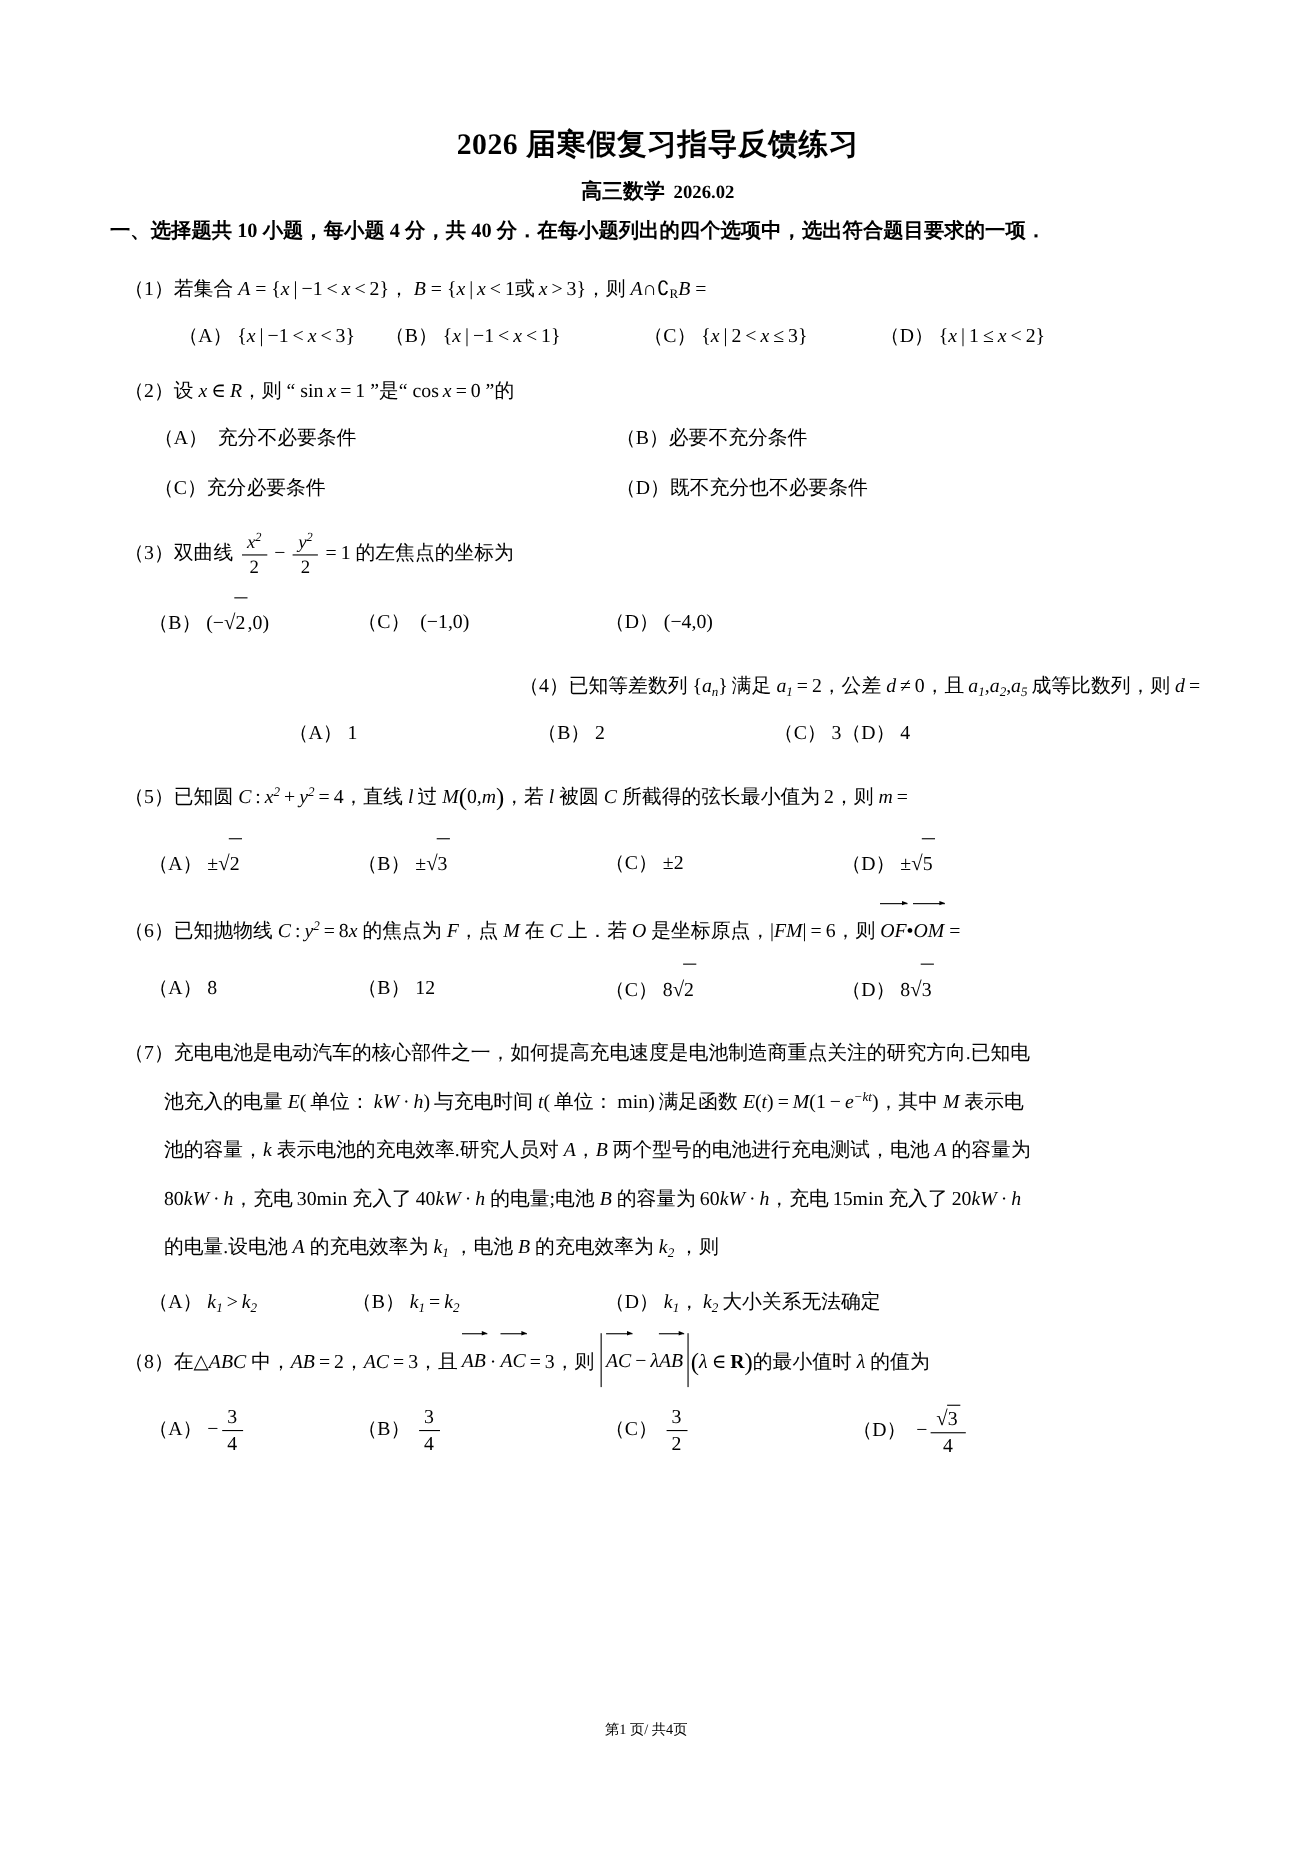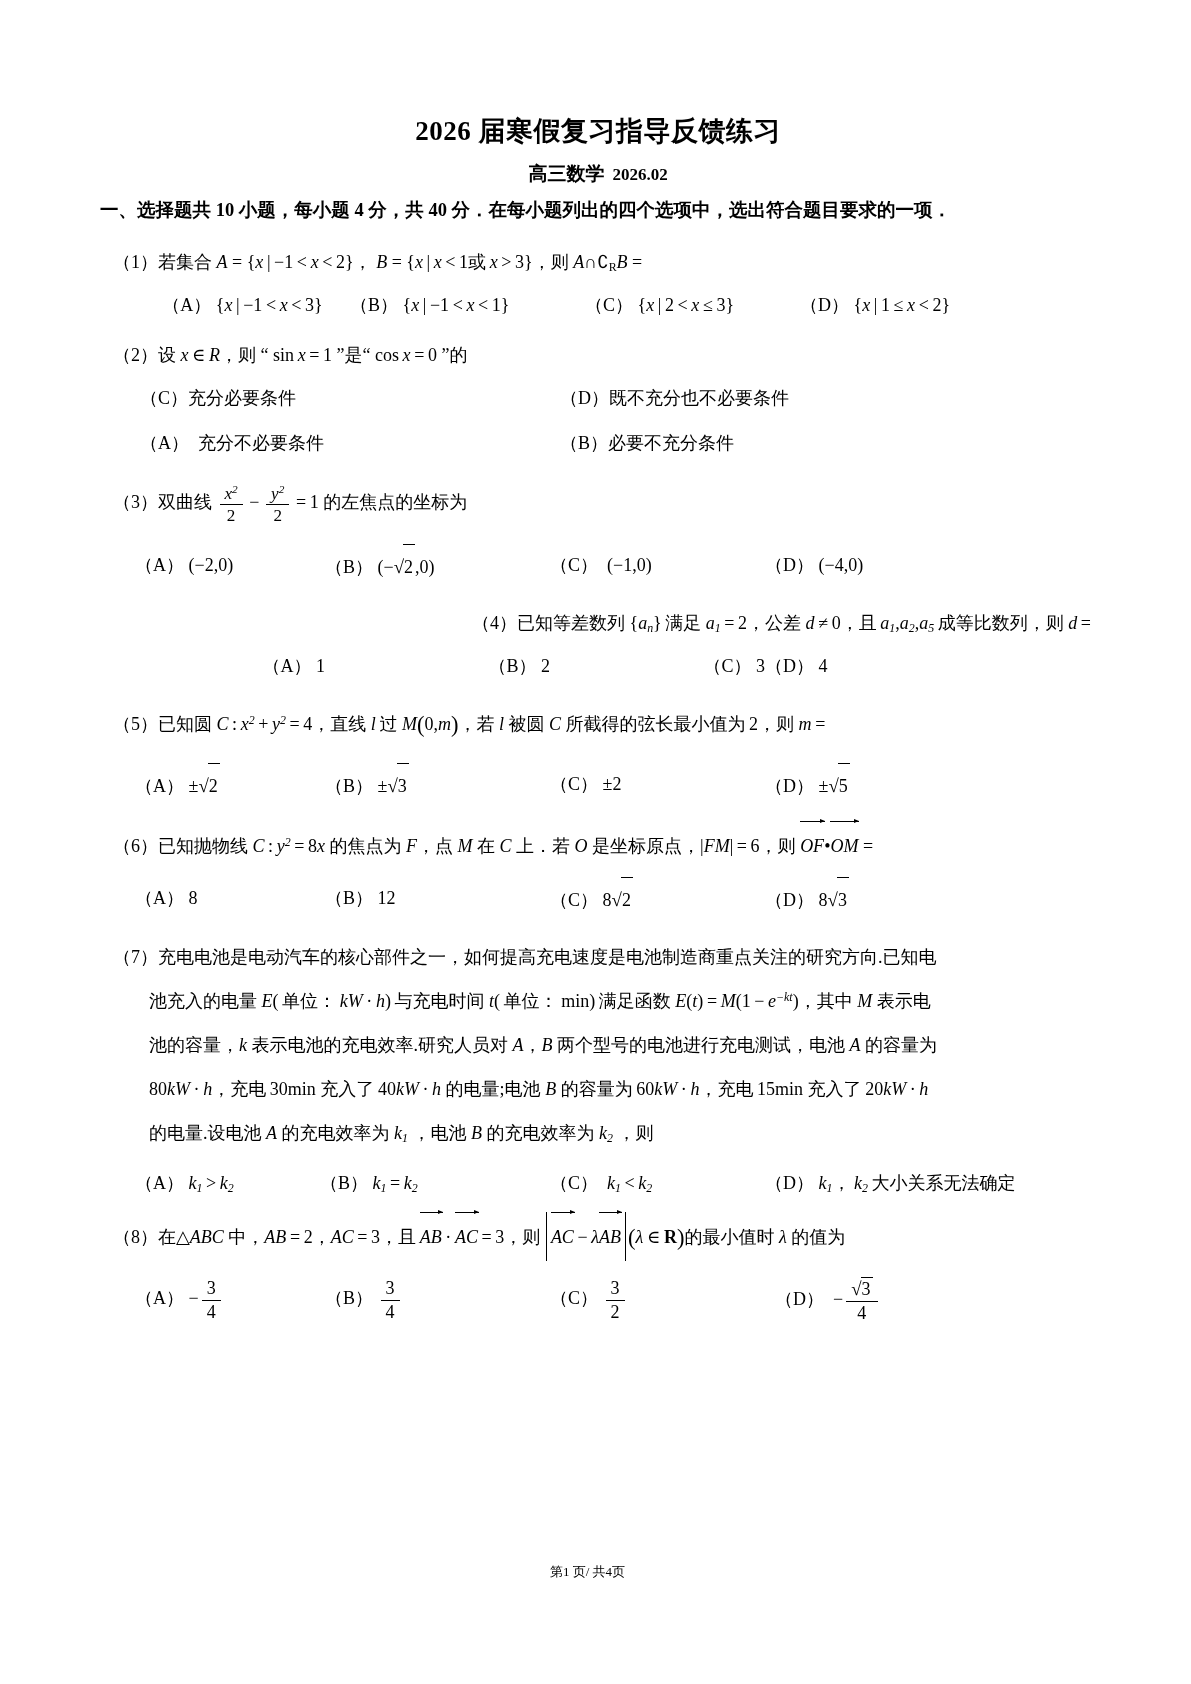--- a/index.html
+++ b/index.html
@@ -196,35 +196,34 @@
       <div class="opt"><span>（C）</span>&nbsp;{<span class="mi">x</span> | 2 &lt; <span class="mi">x</span> ≤ 3}</div>
       <div class="opt"><span>（D）</span>&nbsp;{<span class="mi">x</span> | 1 ≤ <span class="mi">x</span> &lt; 2}</div>
     </div>
   </div>
 
   <div class="q">
     <div class="q-stem">
       <span>（2）</span>设&nbsp;<span class="mi">x</span> ∈ <span class="mi">R</span>，则&nbsp;“&nbsp;<span class="mn">sin</span> <span class="mi">x</span> = 1&nbsp;”是“&nbsp;<span class="mn">cos</span> <span class="mi">x</span> = 0&nbsp;”的
     </div>
     <div class="opts q2">
+      <div class="opt"><span>（A）</span>&nbsp;&nbsp;<span>充分不必要条件</span></div>
+      <div class="opt"><span>（B）</span><span>必要不充分条件</span></div>
+    </div>
+    <div class="opts q2">
       <div class="opt"><span>（C）</span><span>充分必要条件</span></div>
       <div class="opt"><span>（D）</span><span>既不充分也不必要条件</span></div>
-    </div>
-    <div class="opts q2">
-      <div class="opt"><span>（A）</span>&nbsp;&nbsp;<span>充分不必要条件</span></div>
-      <div class="opt"><span>（B）</span><span>必要不充分条件</span></div>
     </div>
   </div>
 
   <div class="q" style="margin-top:10px;">
     <div class="q-stem" style="line-height:2.9;">
       <span>（3）</span>双曲线&nbsp;<span class="bigfrac" style="font-size:0.95em;"><span class="num"><span class="mi">x</span><sup>2</sup></span><span class="den"><span class="mn">2</span></span></span> − <span class="bigfrac" style="font-size:0.95em;"><span class="num"><span class="mi">y</span><sup>2</sup></span><span class="den"><span class="mn">2</span></span></span> = 1&nbsp;的左焦点的坐标为
     </div>
     <div class="opts q3" style="margin-top:14px;">
-      <div class="opt"><span>（A）</span>&nbsp;(−2,0)</div>
       <div class="opt"><span>（B）</span>&nbsp;(−<span class="radic">√</span><span class="sqrt">2</span>,0)</div>
       <div class="opt"><span>（C）</span>&nbsp;&nbsp;(−1,0)</div>
       <div class="opt"><span>（D）</span>&nbsp;(−4,0)</div>
     </div>
   </div>
 
   <div class="q" style="margin-top:12px;text-align:right;">
     <div class="q-stem">
       <span>（4）</span>已知等差数列&nbsp;{<span class="mi">a<sub>n</sub></span>} 满足&nbsp;<span class="mi">a</span><sub>1</sub> = 2，公差&nbsp;<span class="mi">d</span> ≠ 0，且 <span class="mi">a</span><sub>1</sub>,<span class="mi">a</span><sub>2</sub>,<span class="mi">a</span><sub>5</sub> 成等比数列，则&nbsp;<span class="mi">d</span> =
     </div>
@@ -264,21 +263,20 @@
     <div class="q-stem multi">
       <span>（7）</span><span>充电电池是电动汽车的核心部件之一，如何提高充电速度是电池制造商重点关注的研究方向.已知电</span>
       <span class="cont">池充入的电量&nbsp;<span class="mi">E</span>( 单位： <span class="mi">kW</span> · <span class="mi">h</span>) 与充电时间&nbsp;<span class="mi">t</span>( 单位： <span class="mn">min</span>) 满足函数&nbsp;<span class="mi">E</span>(<span class="mi">t</span>) = <span class="mi">M</span>(1 − <span class="mi">e</span><sup>−<span class="mi">kt</span></sup>)，其中&nbsp;<span class="mi">M</span>&nbsp;表示电</span>
       <span class="cont">池的容量，<span class="mi">k</span>&nbsp;表示电池的充电效率.研究人员对&nbsp;<span class="mi">A</span>，<span class="mi">B</span>&nbsp;两个型号的电池进行充电测试，电池&nbsp;<span class="mi">A</span>&nbsp;的容量为</span>
       <span class="cont">80<span class="mi">kW</span> · <span class="mi">h</span>，充电 30<span class="mn">min</span>&nbsp;充入了 40<span class="mi">kW</span> · <span class="mi">h</span>&nbsp;的电量;电池&nbsp;<span class="mi">B</span>&nbsp;的容量为 60<span class="mi">kW</span> · <span class="mi">h</span>，充电 15<span class="mn">min</span>&nbsp;充入了 20<span class="mi">kW</span> · <span class="mi">h</span></span>
       <span class="cont">的电量.设电池&nbsp;<span class="mi">A</span>&nbsp;的充电效率为&nbsp;<span class="mi">k</span><sub>1</sub>&nbsp;，电池&nbsp;<span class="mi">B</span>&nbsp;的充电效率为&nbsp;<span class="mi">k</span><sub>2</sub>&nbsp;，则</span>
     </div>
     <div class="opts q7" style="margin-top:6px;">
       <div class="opt"><span>（A）</span>&nbsp;<span class="mi">k</span><sub>1</sub> &gt; <span class="mi">k</span><sub>2</sub></div>
       <div class="opt"><span>（B）</span>&nbsp;<span class="mi">k</span><sub>1</sub> = <span class="mi">k</span><sub>2</sub></div>
-      <div class="opt"><span>（C）</span>&nbsp;&nbsp;<span class="mi">k</span><sub>1</sub> &lt; <span class="mi">k</span><sub>2</sub></div>
       <div class="opt"><span>（D）</span>&nbsp;<span class="mi">k</span><sub>1</sub>， <span class="mi">k</span><sub>2</sub> 大小关系无法确定</div>
     </div>
   </div>
 
   <div class="q" style="margin-top:6px;">
     <div class="q-stem">
       <span>（8）</span>在△<span class="mi">ABC</span>&nbsp;中，<span class="mi">AB</span> = 2，<span class="mi">AC</span> = 3，且 <span class="vec">AB</span> · <span class="vec">AC</span> = 3，则 <span class="abs"><span class="vec">AC</span> − <span class="mi">λ</span><span class="vec">AB</span></span><span class="bigparen">(</span><span class="mi">λ</span> ∈ <b>R</b><span class="bigparen">)</span>的最小值时&nbsp;<span class="mi">λ</span>&nbsp;的值为
     </div>
     <div class="opts q8">
       <div class="opt"><span>（A）</span>&nbsp;−<span class="bigfrac"><span class="num">3</span><span class="den">4</span></span></div>

